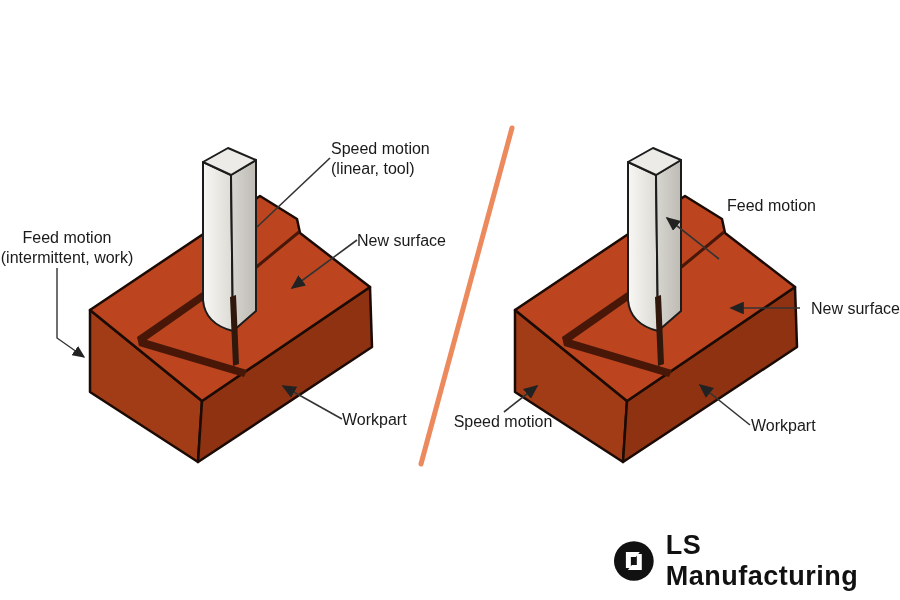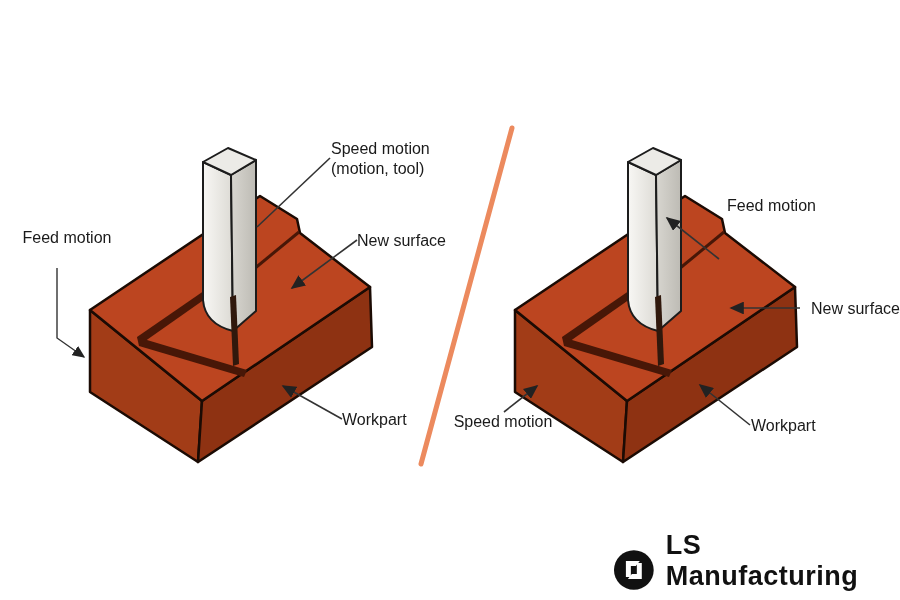--- a/index.html
+++ b/index.html
@@ -12,21 +12,21 @@
   .diagram-label{position:absolute;font-size:16px;line-height:20px;color:#1a1a1a;white-space:nowrap;}
   .centered{text-align:center;}
   #label-speed-left{left:331px;top:139px;}
   #label-newsurface-left{left:357px;top:231px;}
   #label-feed-left{left:0px;top:228px;width:134px;}
   #label-workpart-left{left:342px;top:410px;}
   #label-feed-right{left:727px;top:196px;}
   #label-newsurface-right{left:811px;top:299px;}
   #label-speed-right{left:449px;top:412px;width:108px;}
   #label-workpart-right{left:751px;top:416px;}
-  #brand{position:absolute;left:612px;top:530px;display:flex;align-items:flex-end;gap:10px;}
+  #brand{position:absolute;left:612px;top:530px;display:flex;align-items:center;gap:10px;}
   #brand .brand-text{font-size:27px;font-weight:700;color:#111;letter-spacing:0.5px;}
   #brand svg{display:block;}
 </style>
 </head>
 <body>
 
 <div id="canvas">
 
   <svg width="0" height="0" style="position:absolute" aria-hidden="true">
     <defs>
@@ -77,25 +77,26 @@
     <line x1="342" y1="419" x2="283" y2="386" stroke="var(--leader)" stroke-width="1.6" marker-end="url(#ah)"></line>
 
     <line x1="719" y1="259" x2="667" y2="218" stroke="var(--leader)" stroke-width="1.6" marker-end="url(#ah)"></line>
     <line x1="800" y1="308" x2="731" y2="308" stroke="var(--leader)" stroke-width="1.6" marker-end="url(#ah)"></line>
     <line x1="504" y1="412" x2="537" y2="386" stroke="var(--leader)" stroke-width="1.6" marker-end="url(#ah)"></line>
     <line x1="750" y1="425" x2="700" y2="385" stroke="var(--leader)" stroke-width="1.6" marker-end="url(#ah)"></line>
   </svg>
 
   <div id="label-speed-left" class="diagram-label">
     <div>Speed motion</div>
-    <div>(motion, tool)</div>
+    <div>(linear, tool)</div>
   </div>
   <div id="label-newsurface-left" class="diagram-label">New surface</div>
   <div id="label-feed-left" class="diagram-label centered">
     <div>Feed motion</div>
+    <div>(intermittent, work)</div>
   </div>
   <div id="label-workpart-left" class="diagram-label">Workpart</div>
 
   <div id="label-feed-right" class="diagram-label">
     <div>Feed motion</div>
   </div>
   <div id="label-newsurface-right" class="diagram-label">New surface</div>
   <div id="label-speed-right" class="diagram-label centered">
     <div>Speed motion</div>
   </div>

